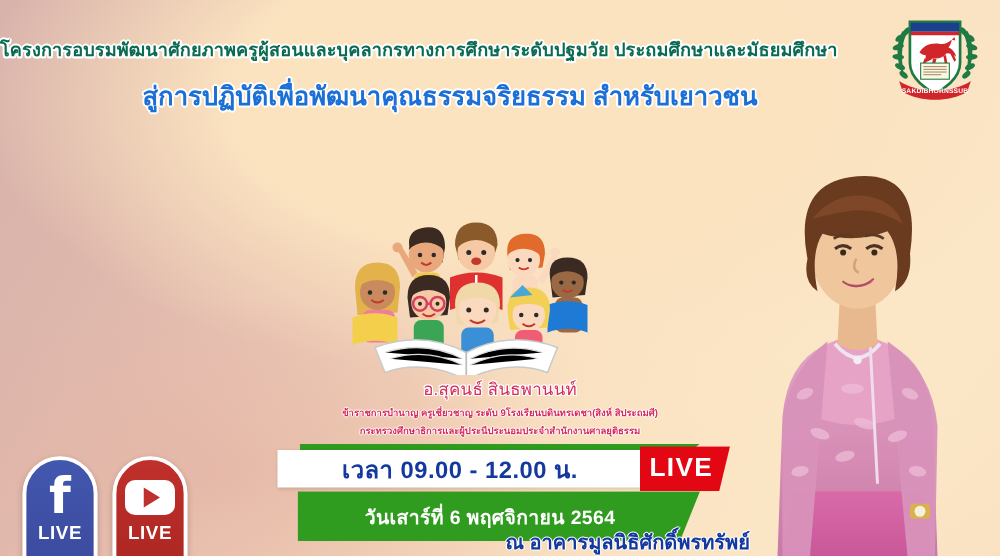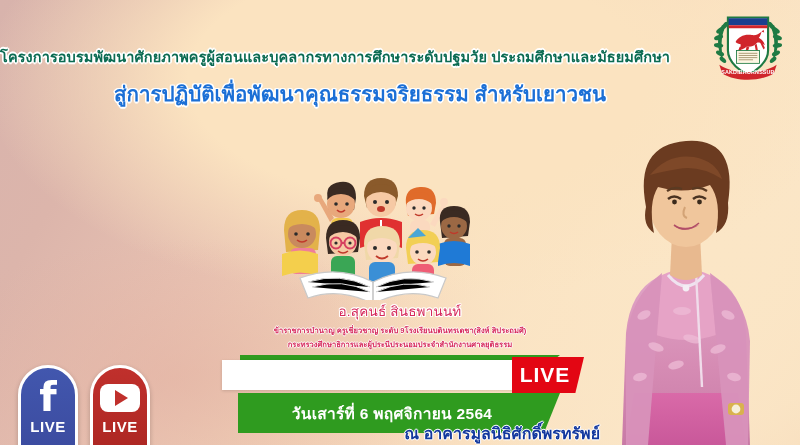--- a/index.html
+++ b/index.html
@@ -14,21 +14,21 @@
       radial-gradient(ellipse 60% 85% at 88% 55%, #fbe6c6 0%, rgba(251,230,198,0.75) 45%, rgba(251,230,198,0) 80%),
       linear-gradient(120deg,#d8b3ac 0%, #dcb5ab 16%, #e8c2b2 34%, #f3d3b8 52%, #fae0c0 70%, #fbe6c8 86%, #f7dcbc 100%);
   }
   .bg-soft{
     position:absolute;inset:0;
     background:radial-gradient(ellipse 48% 45% at 22% 85%, rgba(226,175,160,.55) 0%, rgba(226,175,160,0) 70%);
   }
 
   
   .headline{
-    position:absolute;left:0;top:45px;width:660px;text-align:center;
+    position:absolute;left:0;top:28px;width:660px;text-align:center;
     font-size:14.5px;font-weight:bold;color:#0b6b52;
     letter-spacing:.1px;white-space:nowrap;
     text-shadow:
       -1.6px 0 #fff, 1.6px 0 #fff, 0 -1.6px #fff, 0 1.6px #fff,
       -1.2px -1.2px #fff, 1.2px -1.2px #fff, -1.2px 1.2px #fff, 1.2px 1.2px #fff;
   }
 
   
   .crest{position:absolute;right:16px;top:6px;width:72px;height:76px;}
 
@@ -38,21 +38,21 @@
     font-size:29px;font-weight:bold;color:#1b6fd6;line-height:1.08;
     text-shadow:-1.8px 0 #fff,1.8px 0 #fff,0 -1.8px #fff,0 1.8px #fff,
                 -1.3px -1.3px #fff,1.3px -1.3px #fff,-1.3px 1.3px #fff,1.3px 1.3px #fff;
   }
   .t-sub1{
     margin-top:6px;font-size:20.5px;font-weight:bold;color:#1b6fd6;line-height:1.15;
     text-shadow:-1.5px 0 #fff,1.5px 0 #fff,0 -1.5px #fff,0 1.5px #fff,
                 -1.1px -1.1px #fff,1.1px -1.1px #fff,-1.1px 1.1px #fff,1.1px 1.1px #fff;
   }
   .t-sub2{
-    margin-top:24px;font-size:20.5px;font-weight:bold;color:#1b6fd6;line-height:1.15;
+    margin-top:8px;font-size:20.5px;font-weight:bold;color:#1b6fd6;line-height:1.15;
     text-shadow:-1.5px 0 #fff,1.5px 0 #fff,0 -1.5px #fff,0 1.5px #fff,
                 -1.1px -1.1px #fff,1.1px -1.1px #fff,-1.1px 1.1px #fff,1.1px 1.1px #fff;
   }
 
   
   .kids{position:absolute;left:268px;top:160px;width:210px;height:140px;}
 
   
   .speaker{position:absolute;left:200px;top:300px;width:400px;text-align:center;}
   .sp-name{
@@ -389,20 +389,21 @@
       <div class="yt-glyph">
           <div class="yt-tri"></div>
         </div>
       <div class="badge-label">LIVE</div>
     </div>
   </div>
 
   <div class="bars">
     <div class="bar-green-top"></div>
     <div class="bar-white"></div>
+    <div class="bar-time">เวลา 09.00 - 12.00 น.</div>
     <div class="bar-live">
       <span>LIVE</span>
     </div>
     <div class="bar-green-mid">
       <span>วันเสาร์ที่ 6 พฤศจิกายน 2564</span>
     </div>
     <div class="bar-venue">ณ อาคารมูลนิธิศักดิ์พรทรัพย์</div>
   </div>
 </div>
 

